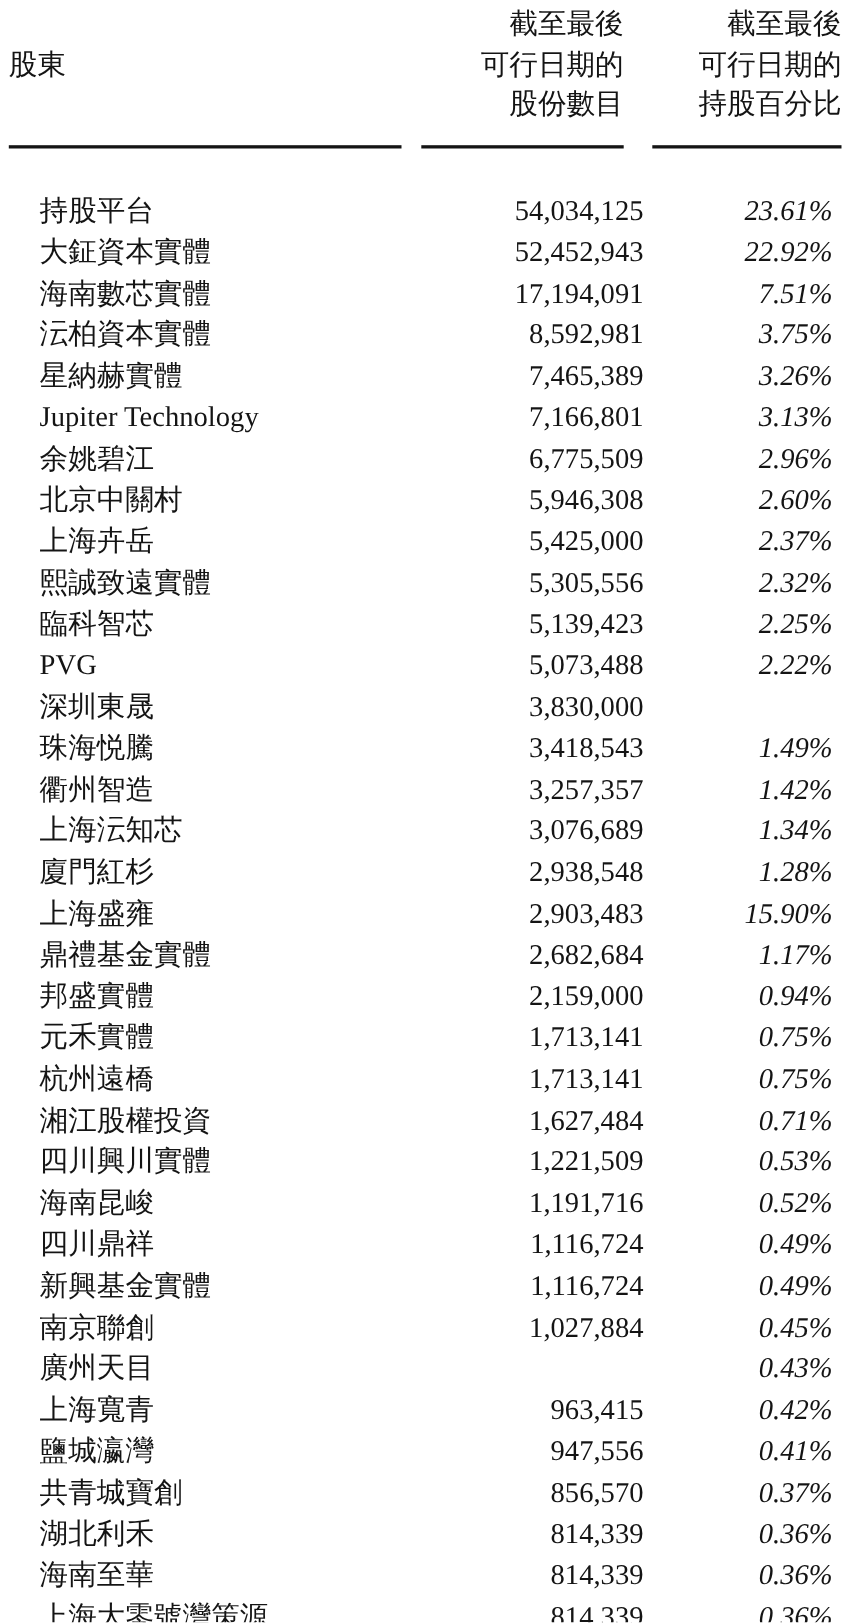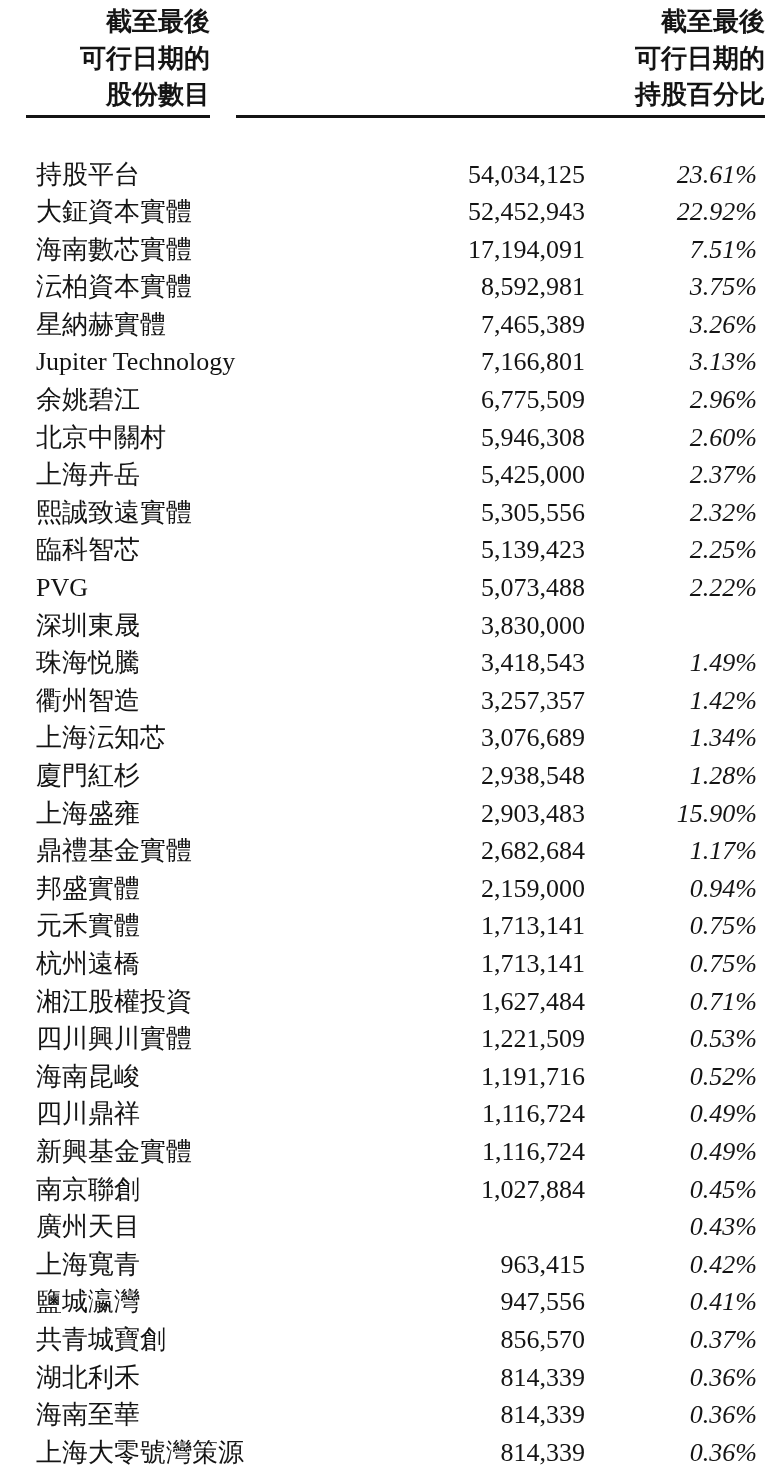--- a/index.html
+++ b/index.html
@@ -13,26 +13,26 @@
     font-family: "Liberation Serif", "DejaVu Serif", serif;
     font-size: 26px;
     overflow: hidden;
   }
   .sheet { padding: 4px 3px 0 8px; }
 
   
   .thead { display: flex; align-items: stretch; }
   .hcell {
     border-bottom: 3px solid #141414;
-    font-weight: 700;
+    font-weight: 400;
     line-height: 36.5px;
     display: flex;
     flex-direction: column;
     justify-content: center;
-    padding-bottom: 1px;
+    padding-bottom: 18px;
     white-space: nowrap;
   }
   .c1 { width: 357px; text-align: left; }
   .c2 { width: 184px; text-align: right; }
   .c3 { flex: 1 1 auto; text-align: right; }
   .gap1 { width: 18px; flex: 0 0 auto; }
   .gap2 { width: 26px; flex: 0 0 auto; }
 
   
   .tbody { margin-top: 38px; }
@@ -47,20 +47,23 @@
   .trow .c2 { padding-right: 10px; }
   .trow .c3 { padding-right: 8px; font-style: italic; }
 </style>
 </head>
 <body>
 
 <div class="page">
   <div class="sheet">
 
     <div class="thead">
+      <div class="hcell c1">
+        <div>股東</div>
+      </div>
       <div class="gap1"></div>
       <div class="hcell c2">
         <div>截至最後</div>
         <div>可行日期的</div>
         <div>股份數目</div>
       </div>
       <div class="gap2"></div>
       <div class="hcell c3">
         <div>截至最後</div>
         <div>可行日期的</div>

